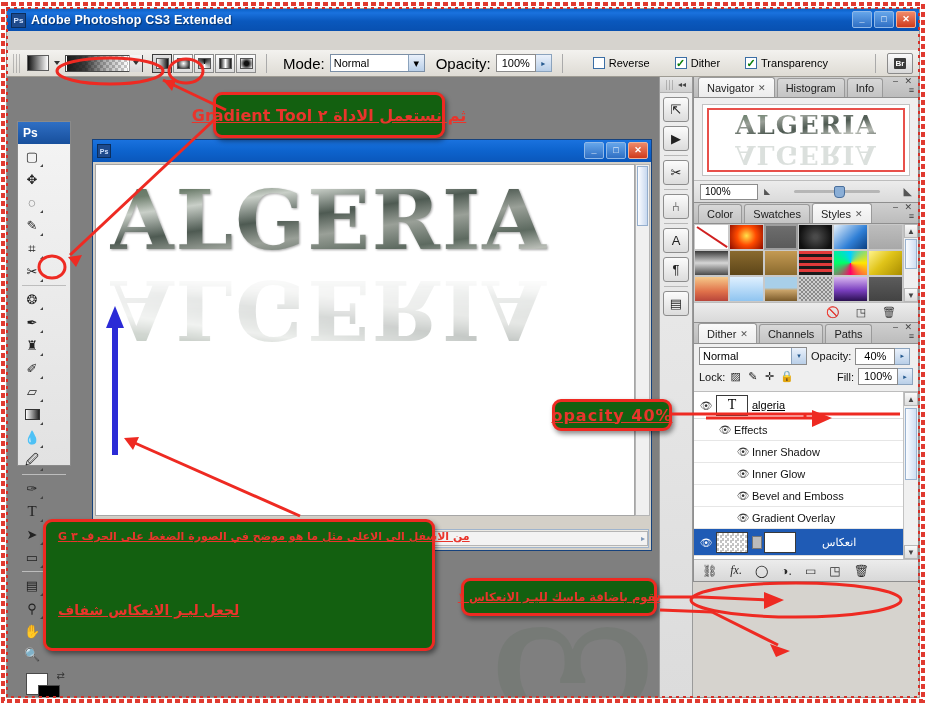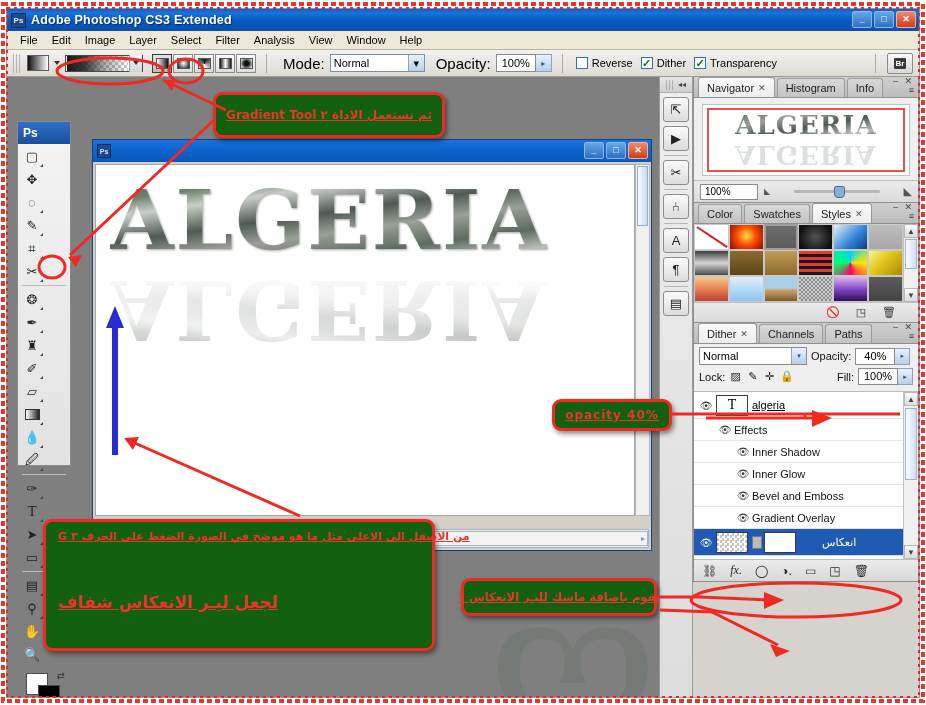--- a/index.html
+++ b/index.html
@@ -113,21 +113,21 @@
   .ob-num {
     width:40px;height:18px;border:1px solid #8b8b8b;background:#fff;
     text-align:center;line-height:16px;font-size:11px;
   }
   .ob-spin {
     width:16px;height:18px;border:1px solid #8ba3bd;border-left:none;
     background:linear-gradient(to bottom,#eaf1fb,#b9cfe8);
     display:flex;align-items:center;justify-content:center;font-size:8px;color:#25598f;
   }
   .ob-sep { width:1px;height:19px;background:#aaa; margin:0 5px; }
-  .cbx { display:flex; align-items:center; gap:4px; margin-left:3px;}
+  .cbx { display:flex; align-items:center; gap:4px; margin-left:20px;}
   .cbx .box {
     width:12px;height:12px;border:1px solid #3b6ea5;background:#fff;
     display:flex;align-items:center;justify-content:center;
     color:#0a7d0a;font-size:11px;line-height:10px;font-weight:bold;
   }
   .br-btn {
     width:26px;height:21px;border:1px solid #8b8b8b;border-radius:2px;
     background:linear-gradient(to bottom,#fafafa,#d8d8d8);
     display:flex;align-items:center;justify-content:center;
   }
@@ -333,21 +333,21 @@
     display:flex;align-items:center;gap:13px;padding-left:8px;font-size:12px;color:#2a2a2a;}
 
   
   .annot {
     position:absolute; background:#136010; border:3px solid #ee2a22;
     border-radius:9px; box-shadow:2px 3px 5px rgba(0,0,0,.45);
     z-index:300; color:#e9352c; direction:rtl;
     display:flex; flex-direction:column;align-items:flex-end;
   }
   .annot .line {
-    font-size:12px; font-weight:bold; text-decoration:underline;
+    font-size:16px; font-weight:bold; text-decoration:underline;
     font-family:"DejaVu Sans", sans-serif; white-space:nowrap;
   }
   #ann-layer { position:absolute; left:0; top:0; width:926px; height:705px; z-index:310; pointer-events:none; }
 
   
   #watermark{
     position:absolute; left:480px; top:470px; width:280px; height:230px;
     z-index:2; opacity:.12; pointer-events:none;
     font-family:"DejaVu Serif",serif; font-size:200px; color:#3a5a3a;
   }
@@ -360,32 +360,20 @@
   <div id="titlebar">
     <div class="app-icon">Ps</div>
     <div class="title-text">Adobe Photoshop CS3 Extended</div>
     <div class="win-btns">
       <div class="win-btn">_</div>
       <div class="win-btn">□</div>
       <div class="win-btn close">✕</div>
     </div>
   </div>
 
-  <div id="menubar">
-    <div class="mi">File</div>
-    <div class="mi">Edit</div>
-    <div class="mi">Image</div>
-    <div class="mi">Layer</div>
-    <div class="mi">Select</div>
-    <div class="mi">Filter</div>
-    <div class="mi">Analysis</div>
-    <div class="mi">View</div>
-    <div class="mi">Window</div>
-    <div class="mi">Help</div>
-  </div>
 
   <div id="optionsbar">
     <div class="grip"></div>
     <div class="grad-preview-small"></div>
     <div class="tri-down"></div>
 
     <div class="grad-swatch-box">
       <div class="grad-swatch"></div>
       <div class="grad-drop">
         <div class="tri-down"></div>
@@ -748,21 +736,21 @@
 <div class="annot" style="left:552px; top:399px; width:120px; height:32px; justify-content:center; align-items:center;">
   <div class="line" style="direction:ltr;letter-spacing:1px;">opacity  40%</div>
 </div>
 
 <div class="annot" style="left:461px; top:578px; width:196px; height:38px; justify-content:center; align-items:center;">
   <div class="line" style="font-size:11.5px;">نقوم باضافة ماسك لليـر الانعكاس ١</div>
 </div>
 
 <div class="annot" style="left:43px; top:519px; width:392px; height:132px; padding:8px 12px; justify-content:space-between;">
   <div class="line" style="font-size:11px;">من الاسفل الى الاعلى مثل ما هو موضح في الصورة  الضغط على الحرف ٣ G</div>
-  <div class="line" style="font-size:17px; margin-bottom:28px;">لجعل ليـر الانعكاس شفاف</div>
+  <div class="line" style="font-size:14px; margin-bottom:22px;">لجعل ليـر الانعكاس شفاف</div>
 </div>
 
 <svg id="ann-layer" viewBox="0 0 926 705">
 
   <ellipse cx="110" cy="71" rx="53" ry="13" fill="none" stroke="#ee2a22" stroke-width="3"></ellipse>
 
   <ellipse cx="186" cy="71" rx="17" ry="12" fill="none" stroke="#ee2a22" stroke-width="3"></ellipse>
 
   <ellipse cx="52" cy="267" rx="13" ry="11" fill="none" stroke="#ee2a22" stroke-width="3"></ellipse>
 

